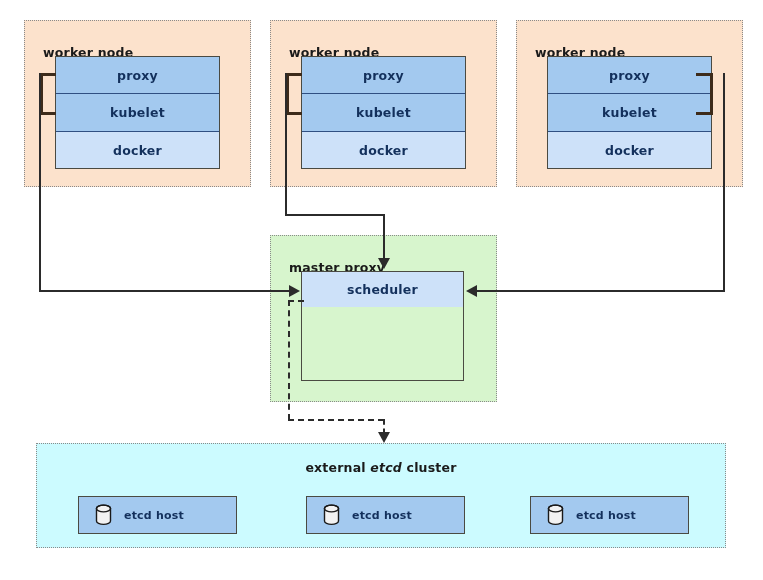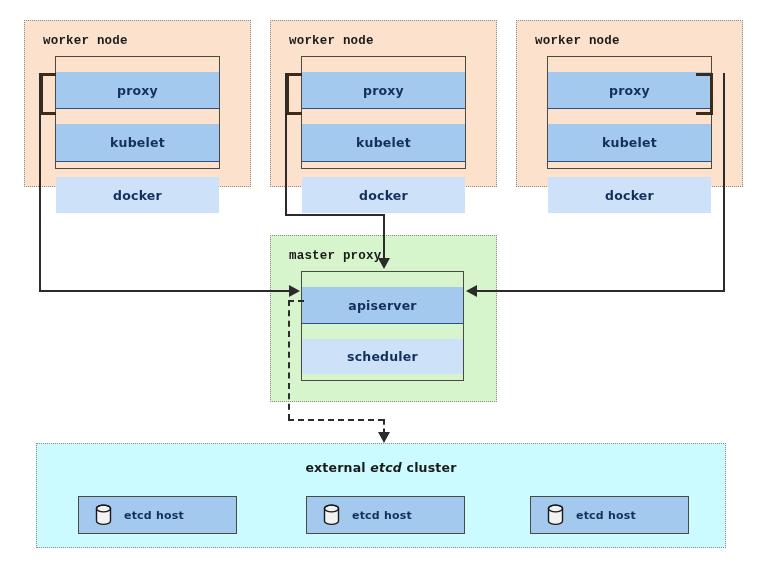--- a/index.html
+++ b/index.html
@@ -39,22 +39,21 @@
   .group-label {
     position: absolute;
     font-size: 12.5px;
     font-weight: bold;
     color: #1a1a1a;
     white-space: nowrap;
     letter-spacing: 0.2px;
   }
   .group-label.left {
     left: 18px;
-    top: 13px;
-    font-family: Liberation Mono, monospace;
+    top: 24px;
   }
   .group-label.center {
     left: 0;
     right: 0;
     top: 16px;
     text-align: center;
   }
   .group-label .ital {
     font-style: italic;
     margin-top: 8px;
@@ -69,21 +68,20 @@
     box-sizing: border-box;
     width: 100%;
     display: flex;
     align-items: center;
     justify-content: center;
     font-size: 12.5px;
     font-weight: bold;
     color: #13305c;
     letter-spacing: 0.2px;
     border-bottom: 1px solid #2f4f82;
-    margin-top: 15px;
   }
   .cell:last-child {
     border-bottom: none;
   }
   .cell.dark {
     background: #a3c9ef;
   }
   .cell.light {
     background: #cde1f9;
   }
@@ -193,21 +191,20 @@
   </div>
 
   <div class="brk brk-v" style="left:710px; top:73px; height:42px;"></div>
   <div class="brk brk-h" style="left:696px; top:73px; width:17px;"></div>
   <div class="brk brk-h" style="left:696px; top:112px; width:17px;"></div>
 
   <div class="group group-master" style="left:270px; top:235px; width:227px; height:167px;">
     <span class="group-label left">master proxy</span>
   </div>
   <div class="stack" style="left:301px; top:271px; width:163px; height:110px;">
-    <div class="cell dark" style="height:37px;">apiserver</div>
     <div class="cell light" style="height:35px;">scheduler</div>
   </div>
 
   <div class="group group-etcd" style="left:36px; top:443px; width:690px; height:105px;">
     <span class="group-label center"><span>external </span><span class="ital">etcd</span><span> cluster</span></span>
   </div>
 
   <div class="etcd-host" style="left:78px; top:496px; width:159px;">
     <svg class="db-icon" width="17" height="22" viewBox="0 0 17 22">
       <ellipse cx="8.5" cy="4.5" rx="7" ry="3.4" fill="#f2f2f2" stroke="#1a1a1a" stroke-width="1.4"></ellipse>

